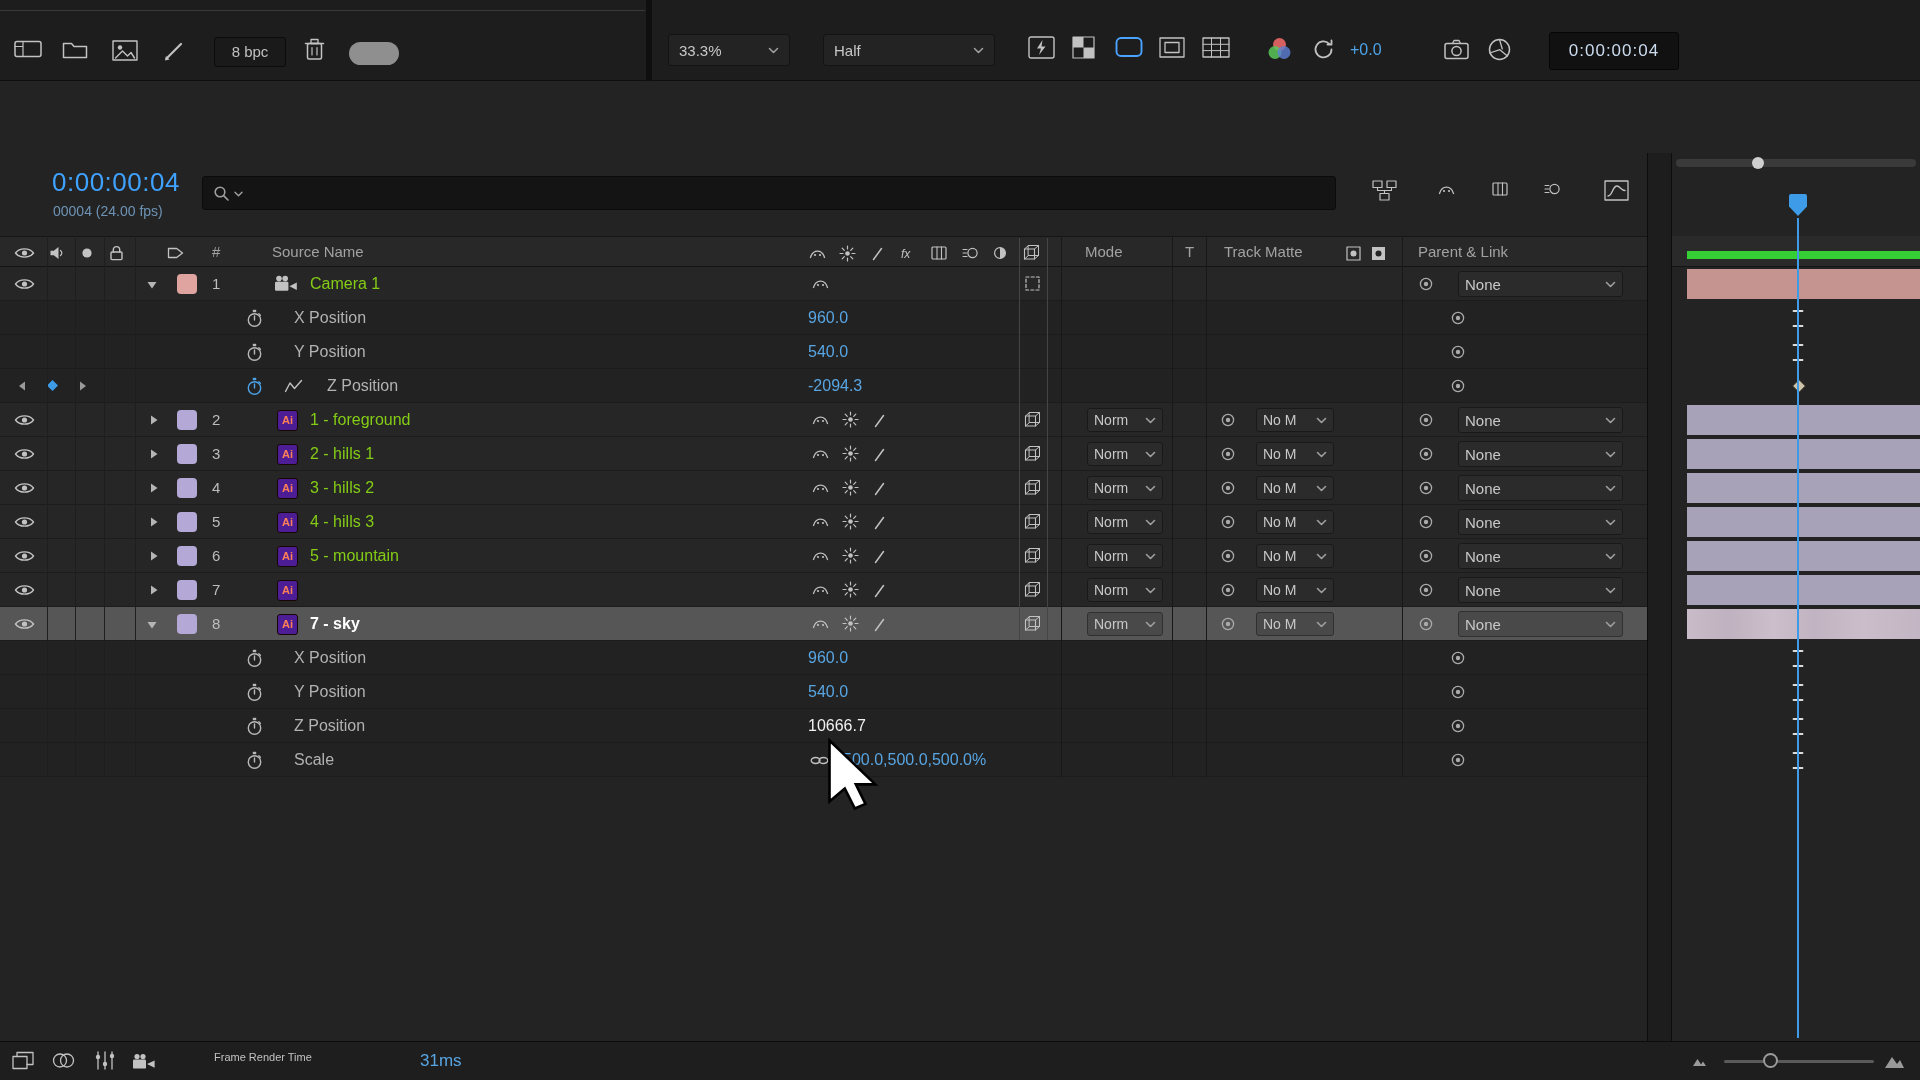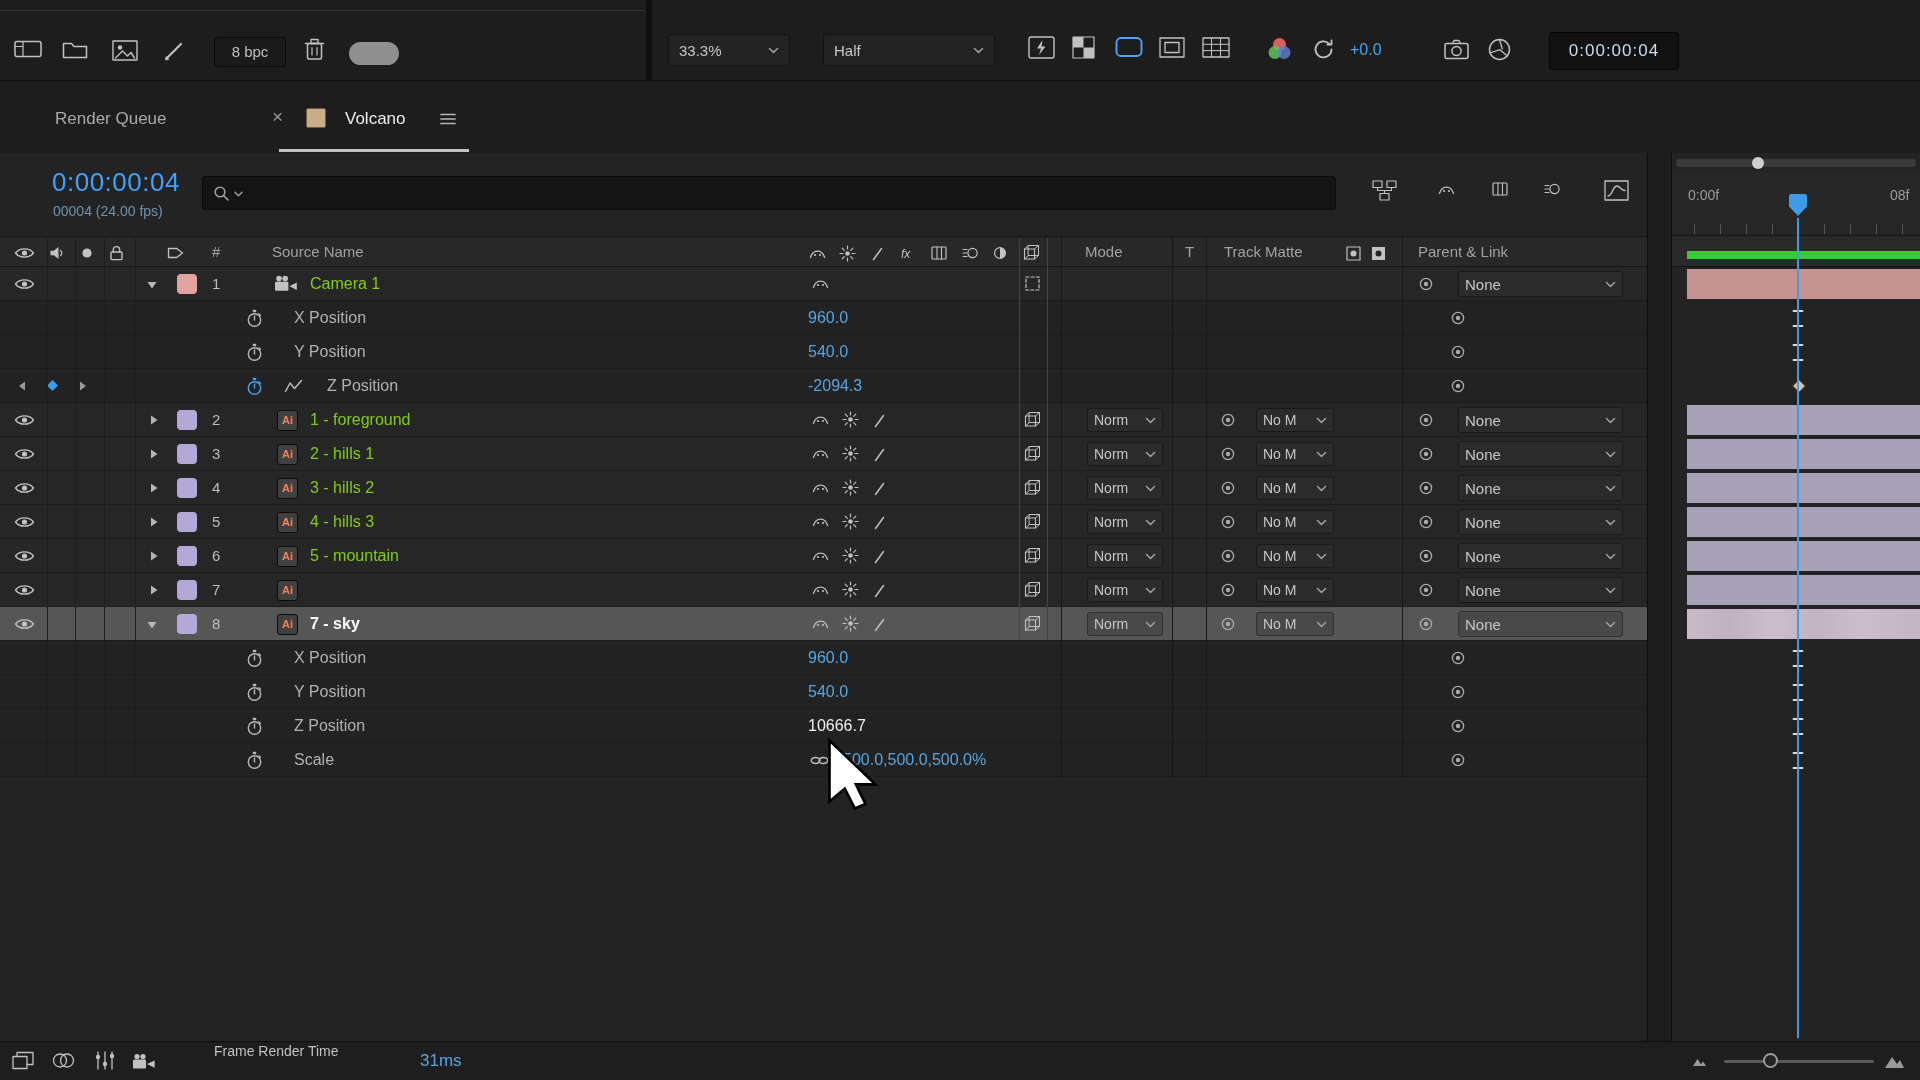--- a/index.html
+++ b/index.html
@@ -47,21 +47,21 @@
   .prop-row{background:#222}
   .row.selected{background:#565656}
   .txt{position:absolute;top:0;height:33px;line-height:33px;white-space:nowrap;font-size:16px}
   .num{color:#bdbdbd;font-size:15px}
   .name{color:#84cc16}
   .selected .name{color:#fff;font-weight:bold}
   .propname{color:#b2b2b2}
   .val-blue{color:#58a5e2}
   .val-white{color:#f0f0f0}
   .swatch{position:absolute;top:7px;width:20px;height:20px;border-radius:4px}
-  .ai-badge{position:absolute;width:19px;height:19px;background:#404040;border:1px solid #170703;border-radius:3px;color:#ff8057;
+  .ai-badge{position:absolute;width:19px;height:19px;background:#4c1d95;border:1px solid #170703;border-radius:3px;color:#ff8057;
             font-size:11px;font-weight:bold;text-align:center;line-height:19px;box-sizing:content-box}
   .dd{position:absolute;height:24px;background:#2b2b2b;border:1px solid #191919;border-radius:3px;display:flex;align-items:center;
       justify-content:space-between;padding:0 6px;box-sizing:border-box}
   .selected .dd{background:#494949;border-color:#303030}
   .ddt{font-size:14px;color:#c8c8c8;overflow:hidden;white-space:nowrap}
 
   
   .gutter{position:absolute;left:1647px;top:153px;width:25px;height:888px;background:#1d1d1d;border-left:1px solid #0d0d0d;border-right:1px solid #0d0d0d;box-sizing:border-box}
   .tl-nav{position:absolute;left:1672px;top:153px;width:248px;height:18px}
   .nav-track{position:absolute;left:4px;top:6px;right:4px;height:8px;background:#3a3a3a;border-radius:4px}
@@ -73,21 +73,21 @@
   .greenbar{position:absolute;left:15px;right:0;top:15px;height:8px;background:#35cf35}
   .tl-rows{position:absolute;left:1672px;top:267px;width:248px}
   .tl-row{position:relative;height:34px}
   .bar{position:absolute;left:15px;right:0;top:2px;bottom:2px}
   .sky-bar{background:linear-gradient(90deg,#c9bbc7,#bfb1bf 18%,#ccbeca 37%,#c1b3c1 55%,#cbbdc9 75%,#c3b5c3)}
   .playhead{position:absolute;left:1797px;top:218px;width:2px;height:820px;background:#3d9be8;z-index:4}
   .grabber{position:absolute;left:1788px;top:193px;z-index:6;line-height:0}
 
   
   .statusbar{position:absolute;left:0;top:1041px;width:1920px;height:39px;background:#1e1e1e;border-top:1px solid #0c0c0c;box-sizing:border-box}
-  .sb-label{position:absolute;top:1px;font-size:14px;color:#c2c2c2;white-space:nowrap}
+  .sb-label{position:absolute;top:9px;font-size:11px;color:#c2c2c2;white-space:nowrap}
   .sb-value{position:absolute;top:9px;font-size:17px;color:#58a5e2;white-space:nowrap}
 
   .cursor{position:absolute;left:826px;top:738px;z-index:100;line-height:0}
 </style>
 </head>
 <body>
 
 <div id="root">
 
   <div class="topbar">
@@ -167,30 +167,20 @@
         </svg></span>
     <span class="ic" style="left:1488px;top:38px"><svg xmlns="http://www.w3.org/2000/svg" width="23" height="23" viewBox="0 0 23 23">
           <circle cx="11.5" cy="11.5" r="10" fill="none" stroke="#c2c2c2" stroke-width="1.5" stroke-linecap="round" stroke-linejoin="round"></circle>
           <path d="M11.5 1.5l2.8 9.5M1.8 15l9.3-3.2M19.4 18l-7.6-6.3" fill="none" stroke="#c2c2c2" stroke-width="1.3" stroke-linecap="round" stroke-linejoin="round"></path>
         </svg></span>
     <div class="tcbox">
       <span>0:00:00:04</span>
     </div>
   </div>
 
-  <div class="tabbar">
-    <span class="tab-label" style="left:55px">Render Queue</span>
-    <span class="tab-close" style="left:272px">×</span>
-    <span class="tab-swatch"></span>
-    <span class="tab-active-label" style="left:345px">Volcano</span>
-    <span class="ic" style="left:440px;top:32px"><svg xmlns="http://www.w3.org/2000/svg" width="16" height="12" viewBox="0 0 16 12">
-          <path d="M1 1.5h14M1 6h14M1 10.5h14" fill="none" stroke="#b5b5b5" stroke-width="1.7" stroke-linecap="round" stroke-linejoin="round"></path>
-        </svg></span>
-    <div class="tab-underline"></div>
-  </div>
 
   <div class="tl-head">
     <div class="tc-main">0:00:00:04</div>
     <div class="tc-sub">00004 (24.00 fps)</div>
     <div class="searchbox">
       <span class="ic" style="left:10px;top:8px"><svg xmlns="http://www.w3.org/2000/svg" width="17" height="17" viewBox="0 0 17 17">
             <circle cx="7" cy="7" r="4.8" fill="none" stroke="#9f9f9f" stroke-width="1.6" stroke-linecap="round" stroke-linejoin="round"></circle>
             <path d="M10.6 10.6 15 15" fill="none" stroke="#9f9f9f" stroke-width="1.6" stroke-linecap="round" stroke-linejoin="round"></path>
           </svg></span>
       <span class="ic" style="left:31px;top:14px"><svg xmlns="http://www.w3.org/2000/svg" width="9" height="6" viewBox="0 0 9 6">
@@ -833,33 +823,20 @@
             <circle cx="7" cy="7" r="2.2" fill="#aaaaaa"></circle>
           </svg></span>
       </div>
     </div>
 
   <div class="gutter"></div>
   <div class="tl-nav">
     <div class="nav-track"></div>
     <div class="nav-handle"></div>
   </div>
-  <div class="tl-ruler">
-    <span class="rlabel" style="left:16px">0:00f</span>
-    <span class="rlabel" style="left:218px">08f</span>
-  <div class="tick" style="left: 22px;"></div>
-      <div class="tick" style="left: 48px;"></div>
-      <div class="tick" style="left: 74px;"></div>
-      <div class="tick" style="left: 100px;"></div>
-      <div class="tick" style="left: 126px;"></div>
-      <div class="tick" style="left: 152px;"></div>
-      <div class="tick" style="left: 178px;"></div>
-      <div class="tick" style="left: 204px;"></div>
-      <div class="tick" style="left: 230px;"></div>
-    </div>
   <div class="tl-hstrip">
     <div class="greenbar"></div>
   </div>
   <div class="tl-rows">
       <div class="tl-row">
         <div class="bar" style="background: rgb(198, 148, 144);"></div>
       </div>
       <div class="tl-row">
         <span class="ic" style="left: 119px; top: 8px;"><svg xmlns="http://www.w3.org/2000/svg" width="14" height="19" viewBox="0 0 14 19">
             <path d="M2.5 2h9M2.5 17h9M7 2v15" fill="none" stroke="#dcdcdc" stroke-width="1.8" stroke-linecap="round" stroke-linejoin="round"></path>

